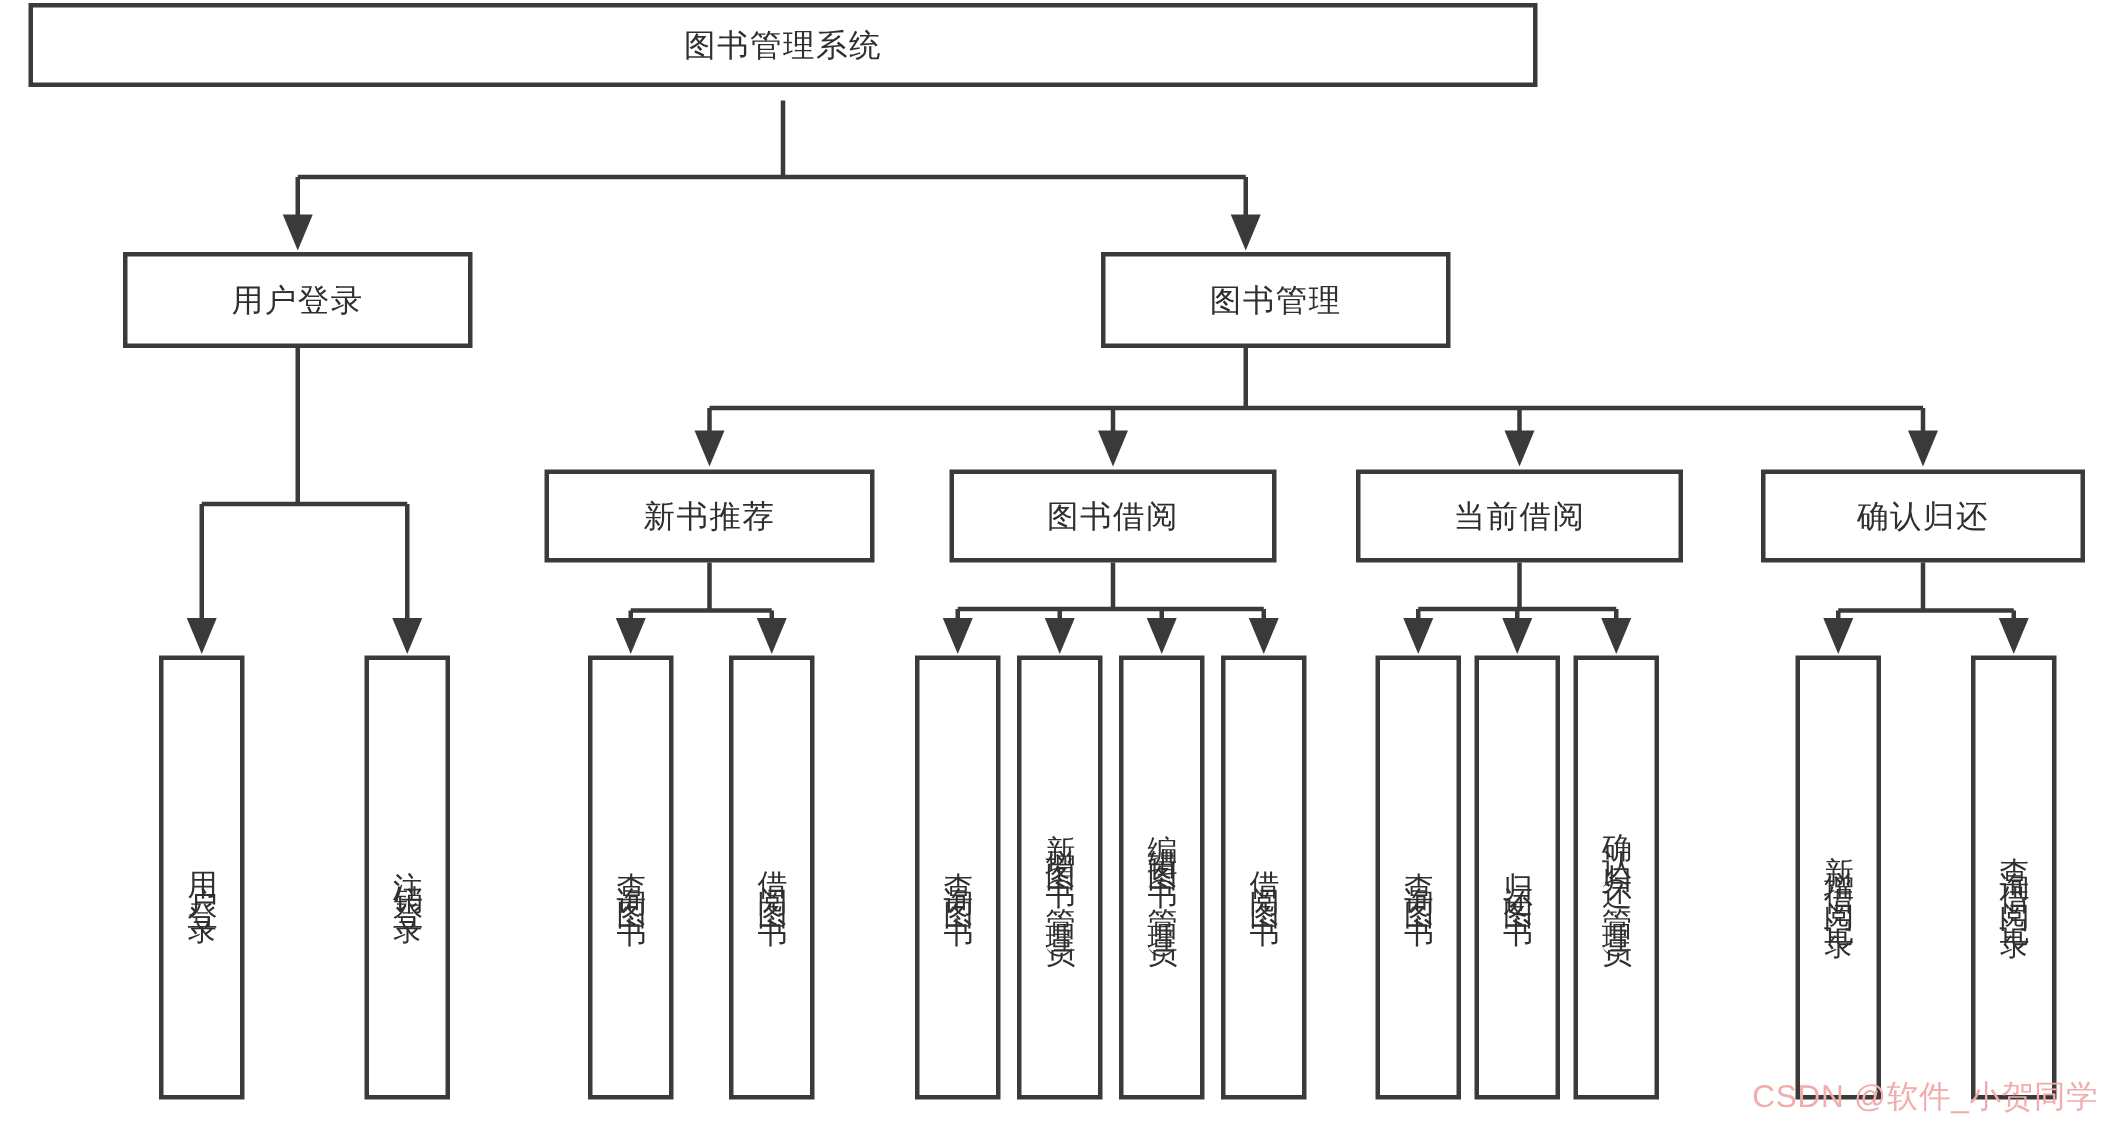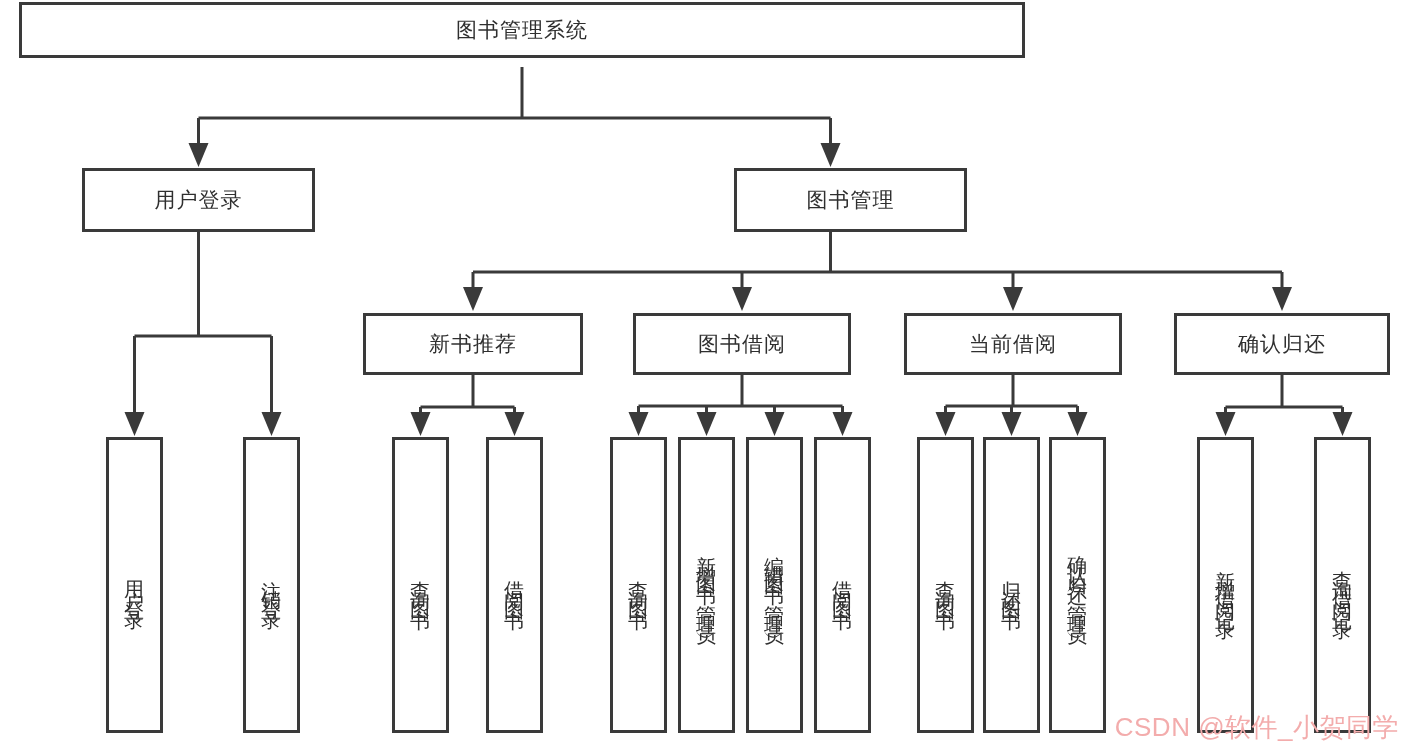--- a/index.html
+++ b/index.html
@@ -52,21 +52,21 @@
   .n-a1 { left: 106px; }  .n-a2 { left: 243px; }
   .n-b1 { left: 392px; }  .n-b2 { left: 486px; }
   .n-c1 { left: 610px; }  .n-c2 { left: 678px; }
   .n-c3 { left: 746px; }  .n-c4 { left: 814px; }
   .n-d1 { left: 917px; }  .n-d2 { left: 983px; }  .n-d3 { left: 1049px; }
   .n-e1 { left: 1197px; } .n-e2 { left: 1314px; }
   #watermark {
     position: absolute;
     right: 6px;
     bottom: 2px;
-    font-size: 26px;
+    font-size: 21px;
     color: #f3acac;
     z-index: 3;
     letter-spacing: 0.5px;
     white-space: nowrap;
   }
 </style>
 </head>
 <body>
 
 <div id="canvas">

